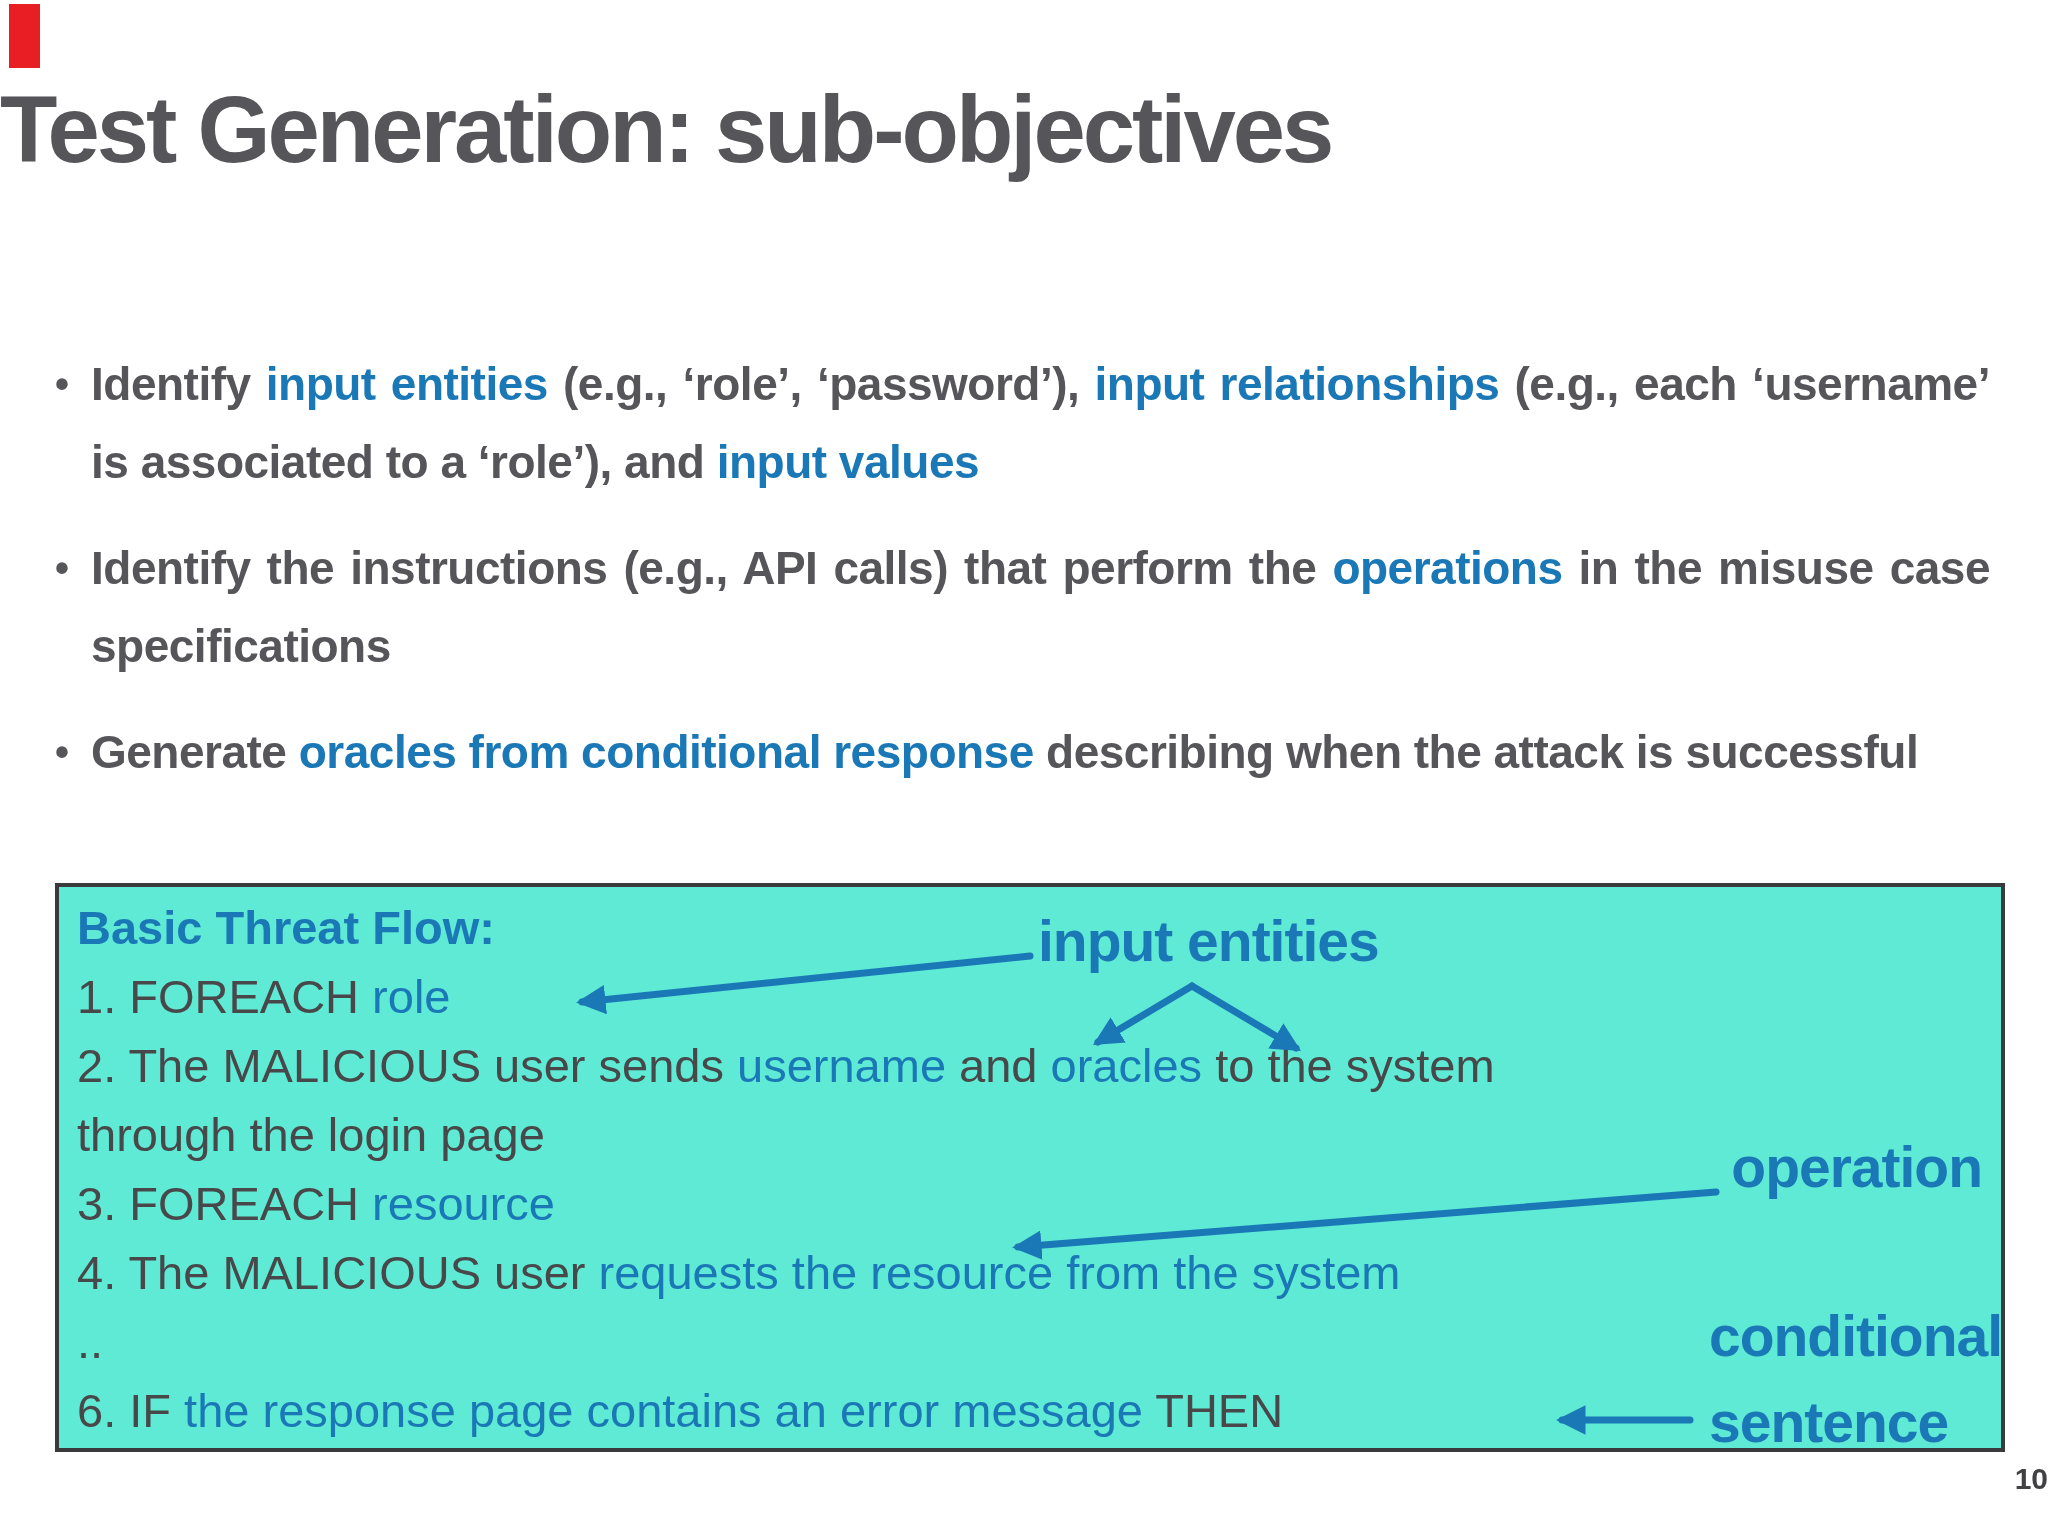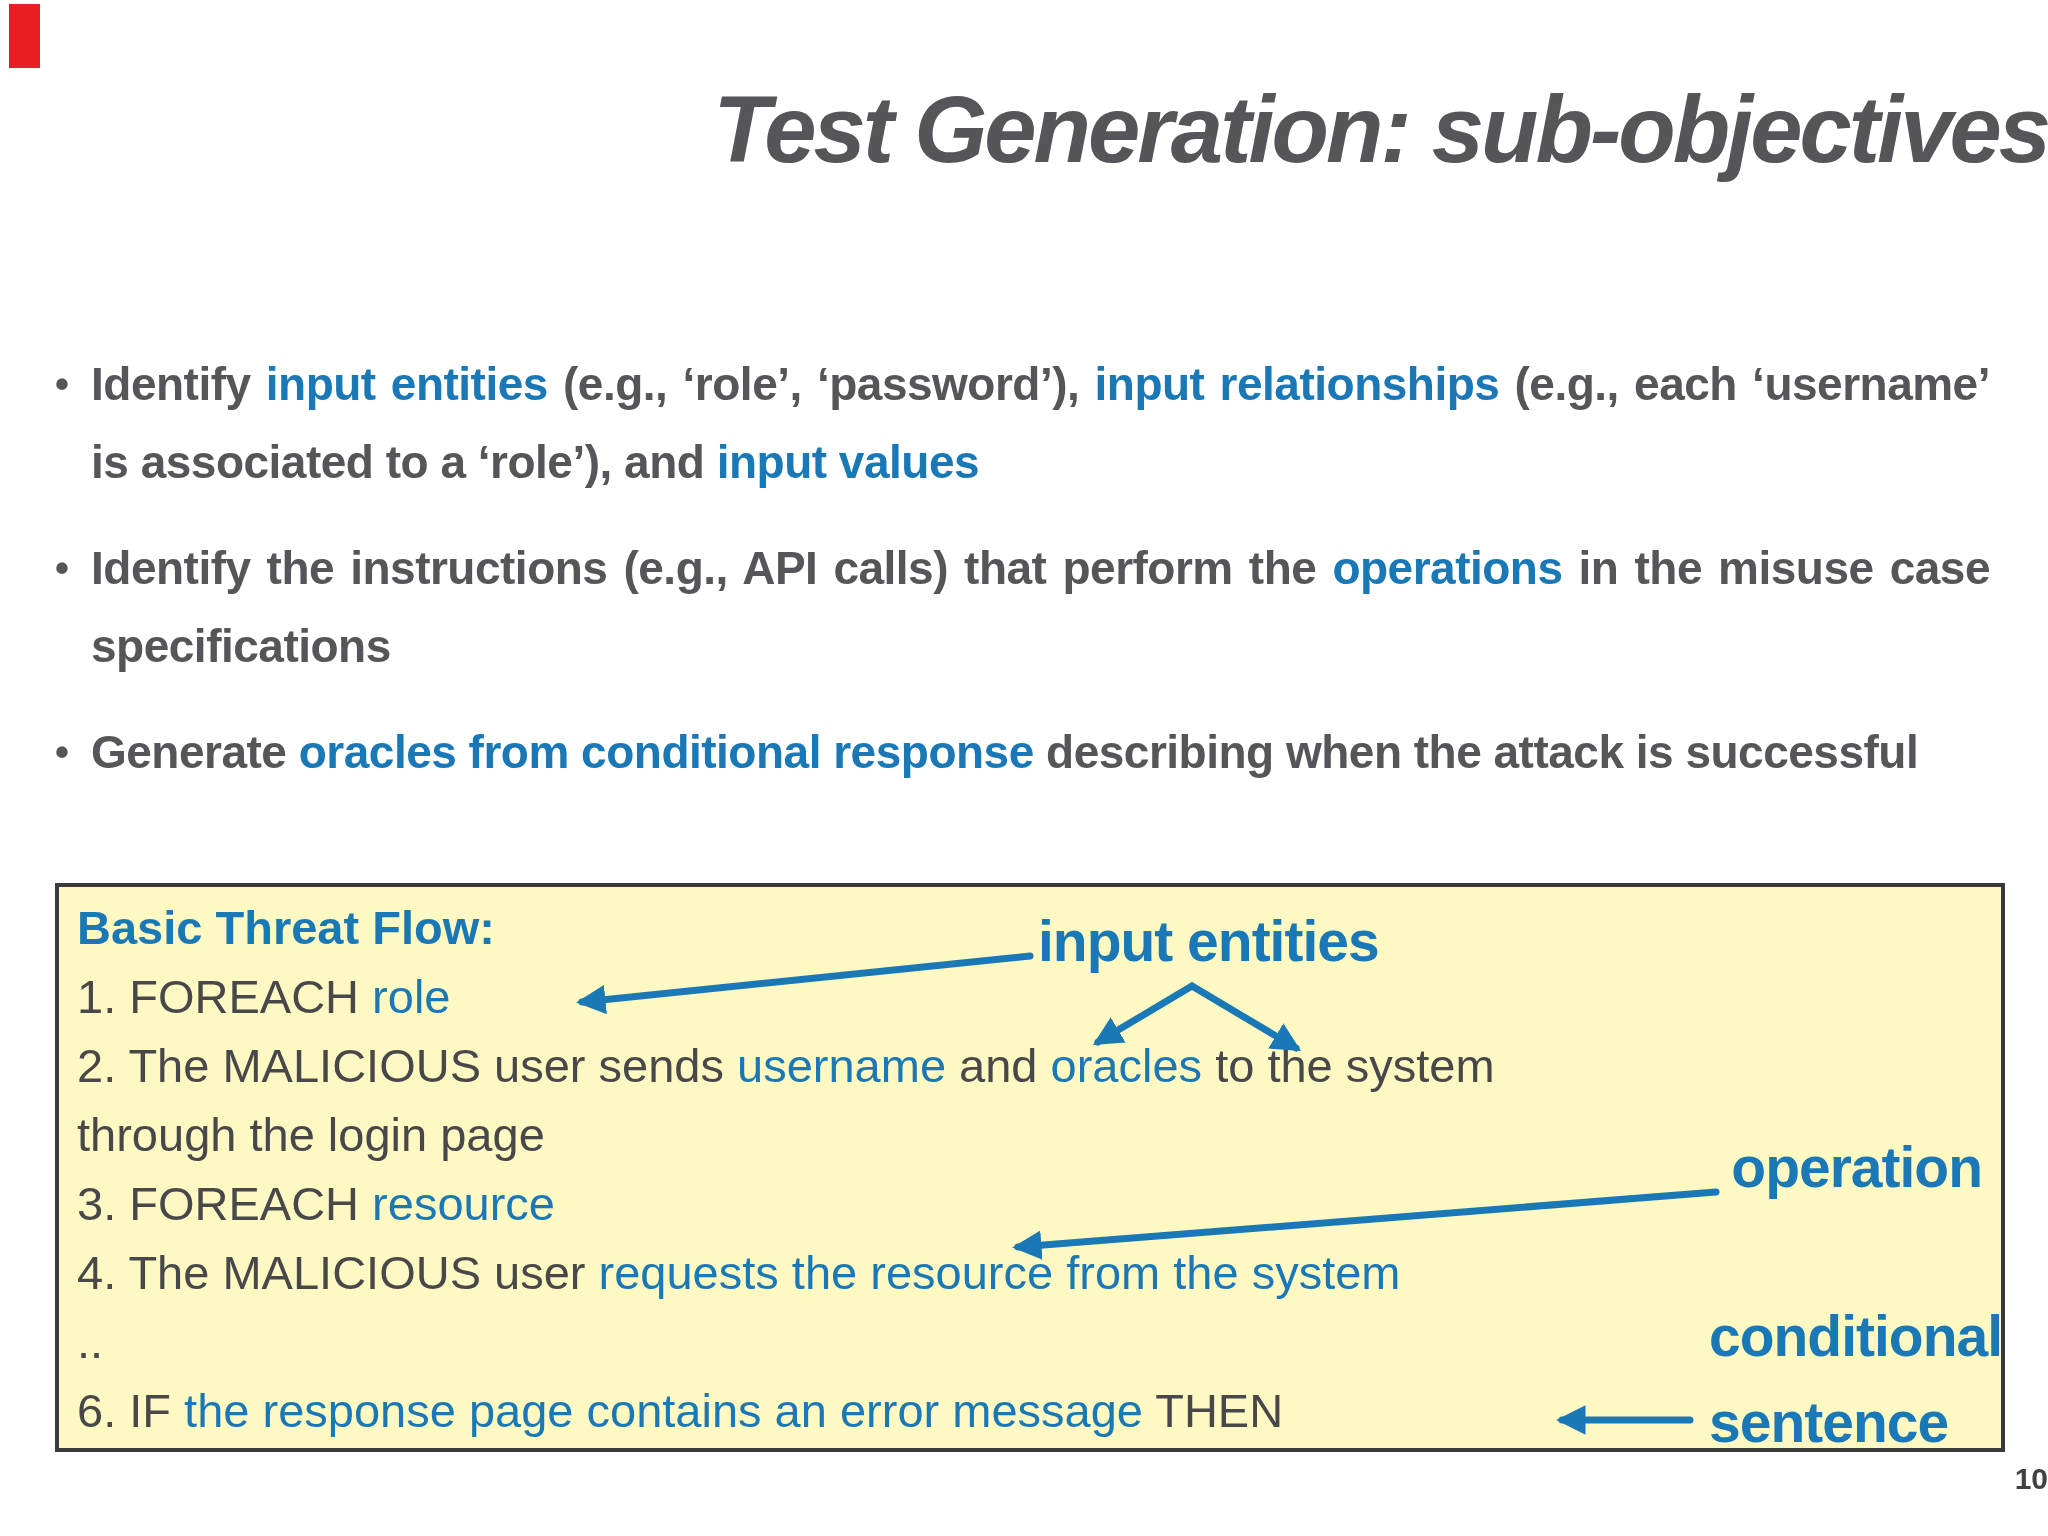--- a/index.html
+++ b/index.html
@@ -11,43 +11,42 @@
     --page-num:#414144;
   }
   *{margin:0;padding:0;box-sizing:border-box;}
   html,body{width:2048px;height:1536px;background:#ffffff;overflow:hidden;}
   body{font-family:"Liberation Sans","DejaVu Sans",sans-serif;position:relative;}
 
   .accent-bar{position:absolute;left:9px;top:4px;width:31px;height:64px;background:var(--accent);}
 
   .title{
     position:absolute;top:76px;left:0;right:0;
-    text-align:right;
+    text-align:left;
     font-size:94px;font-weight:700;letter-spacing:-3px;
     color:var(--text);
-    font-style:italic;
   }
 
   .bullets{position:absolute;left:55px;top:345px;width:1935px;color:var(--text);}
   .bullet{display:flex;margin-bottom:28px;}
   .bullet .marker{
     width:36px;flex:0 0 36px;
     font-size:40px;line-height:78px;font-weight:700;
   }
   .bullet .btext{
     flex:1;
     font-size:46px;font-weight:700;letter-spacing:-0.5px;line-height:78px;
     text-align:justify;
   }
   .hl{color:var(--highlight);}
 
   .box{
     position:absolute;left:55px;top:883px;width:1950px;height:569px;
     border:4px solid var(--border);
-    background:#fef9c3;
+    background:#5eead4;
     padding:6px 0 0 18px;
     color:var(--box-text);
   }
   .box-heading{
     font-size:47px;font-weight:700;line-height:69px;color:var(--highlight);
   }
   .box-line{font-size:47px;font-weight:400;line-height:69px;}
 
   .anno{
     position:absolute;

